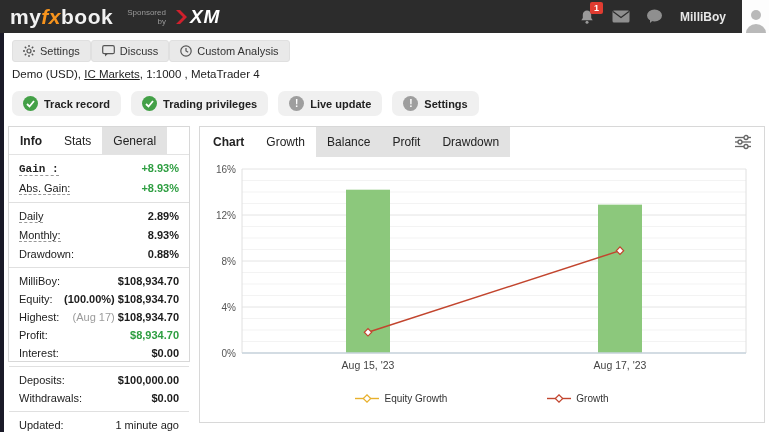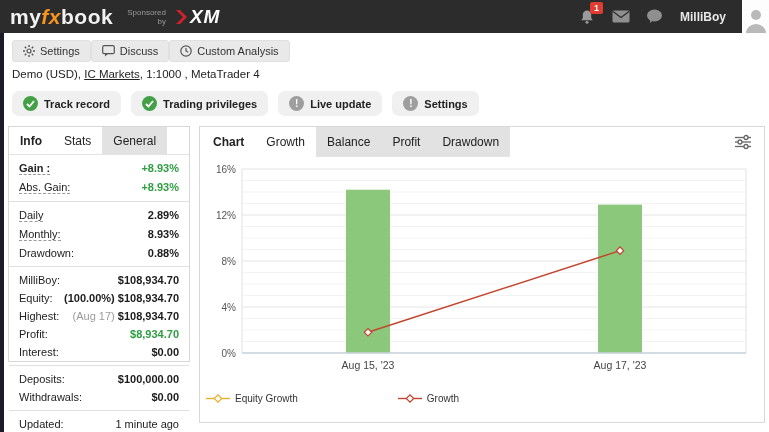--- a/index.html
+++ b/index.html
@@ -51,30 +51,30 @@
   .tab.bold { font-weight:bold; }
   .tab.chip { background:#e2e2e2; }
   .tabbar-chart { height:30px; border-bottom:none; padding-left:2px; }
   .tab-spacer { flex:1; }
   .chart-settings { display:flex; align-items:center; padding-right:12px; cursor:pointer; }
 
   .grp { padding:4px 0; border-bottom:1px solid #e0e0e0; }
   .grp:last-child { border-bottom:none; }
   .irow { display:flex; justify-content:space-between; align-items:baseline; padding:3px 10px; font-size:11px; }
   .irow .lbl { color:#222; }
-  .irow .lbl.b { font-weight:bold; }
+  .irow .lbl.b { font-weight:bold;font-family:Liberation Mono, monospace; }
   .irow .lbl.dot { border-bottom:1px dashed #999; }
   .irow .val { font-weight:600; color:#1c1c1c; white-space:nowrap; }
   .irow .val.green { color:#2e9e41; }
   .irow .pre { color:#1c1c1c; font-weight:600; }
   .irow .pre.grey { color:#9b9b9b; font-weight:normal; }
 
   
   .chart-body { padding:0 6px; }
-  .legend { display:flex; justify-content:flex-start; gap:100px; padding-top:6px; }
+  .legend { display:flex; justify-content:center; gap:100px; padding-top:6px; }
   .legend-item { display:flex; align-items:center; gap:5px; font-size:10px; color:#333; cursor:pointer; }
 
   svg text { font-family:"Liberation Sans", sans-serif; }
 </style>
 </head>
 <body>
 
 <div class="page">
 
   <div class="topbar">

